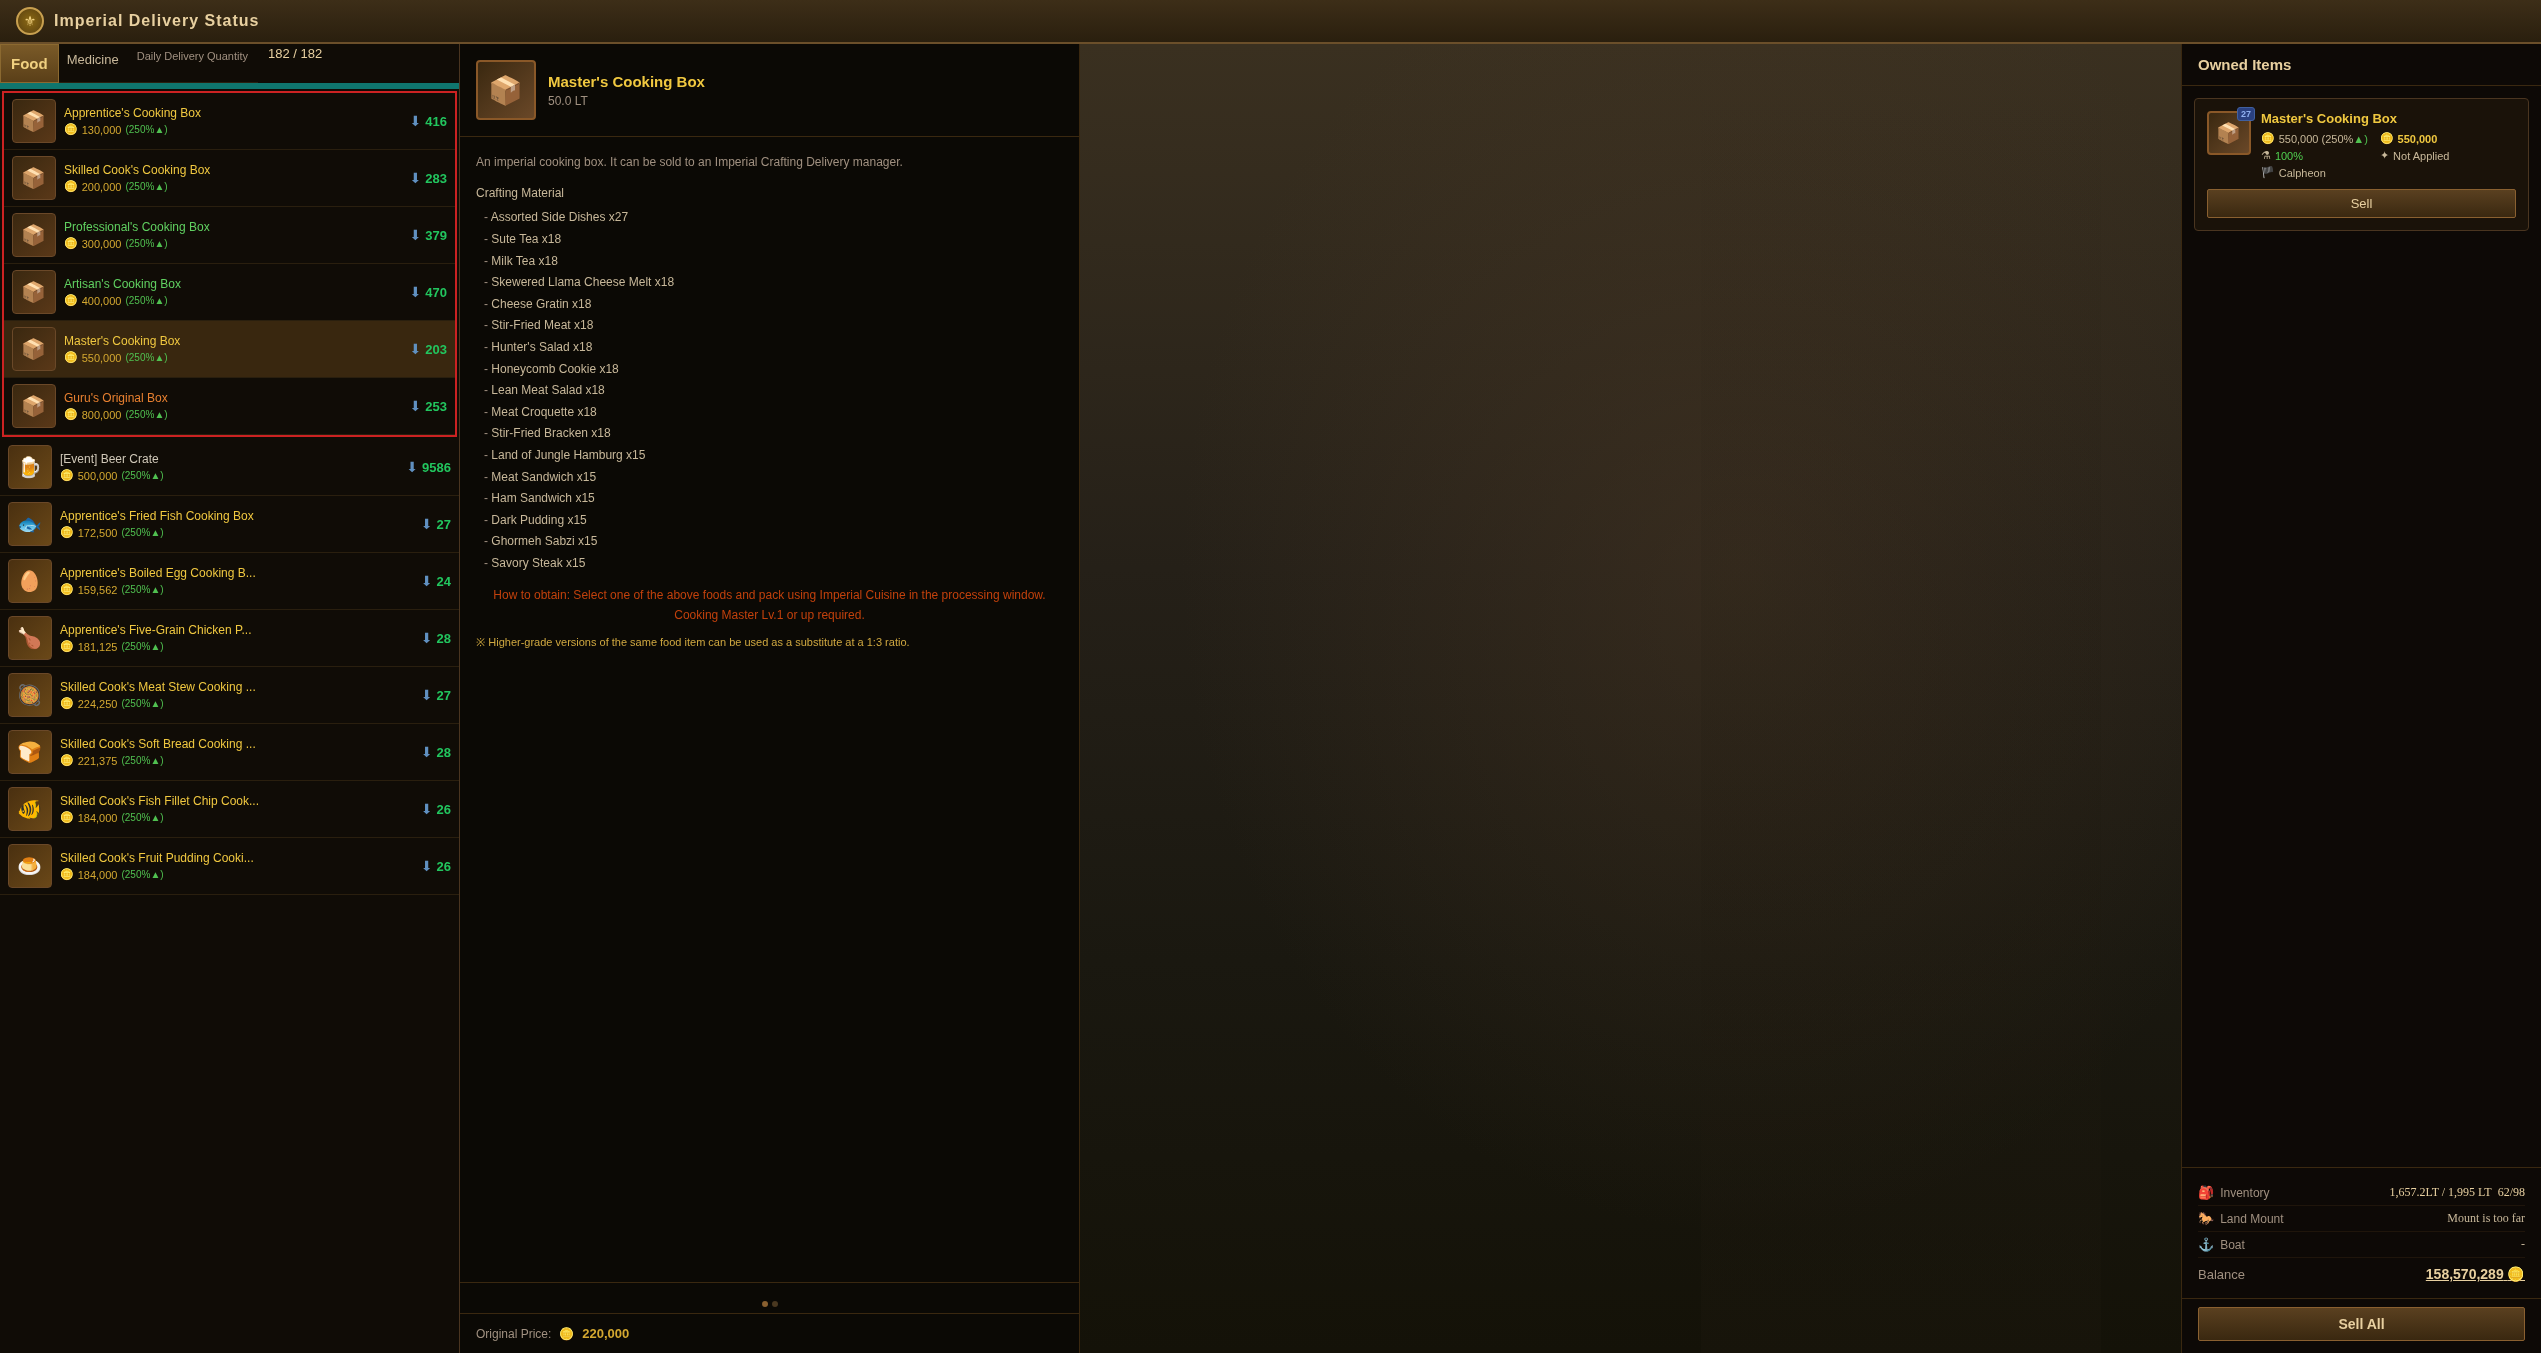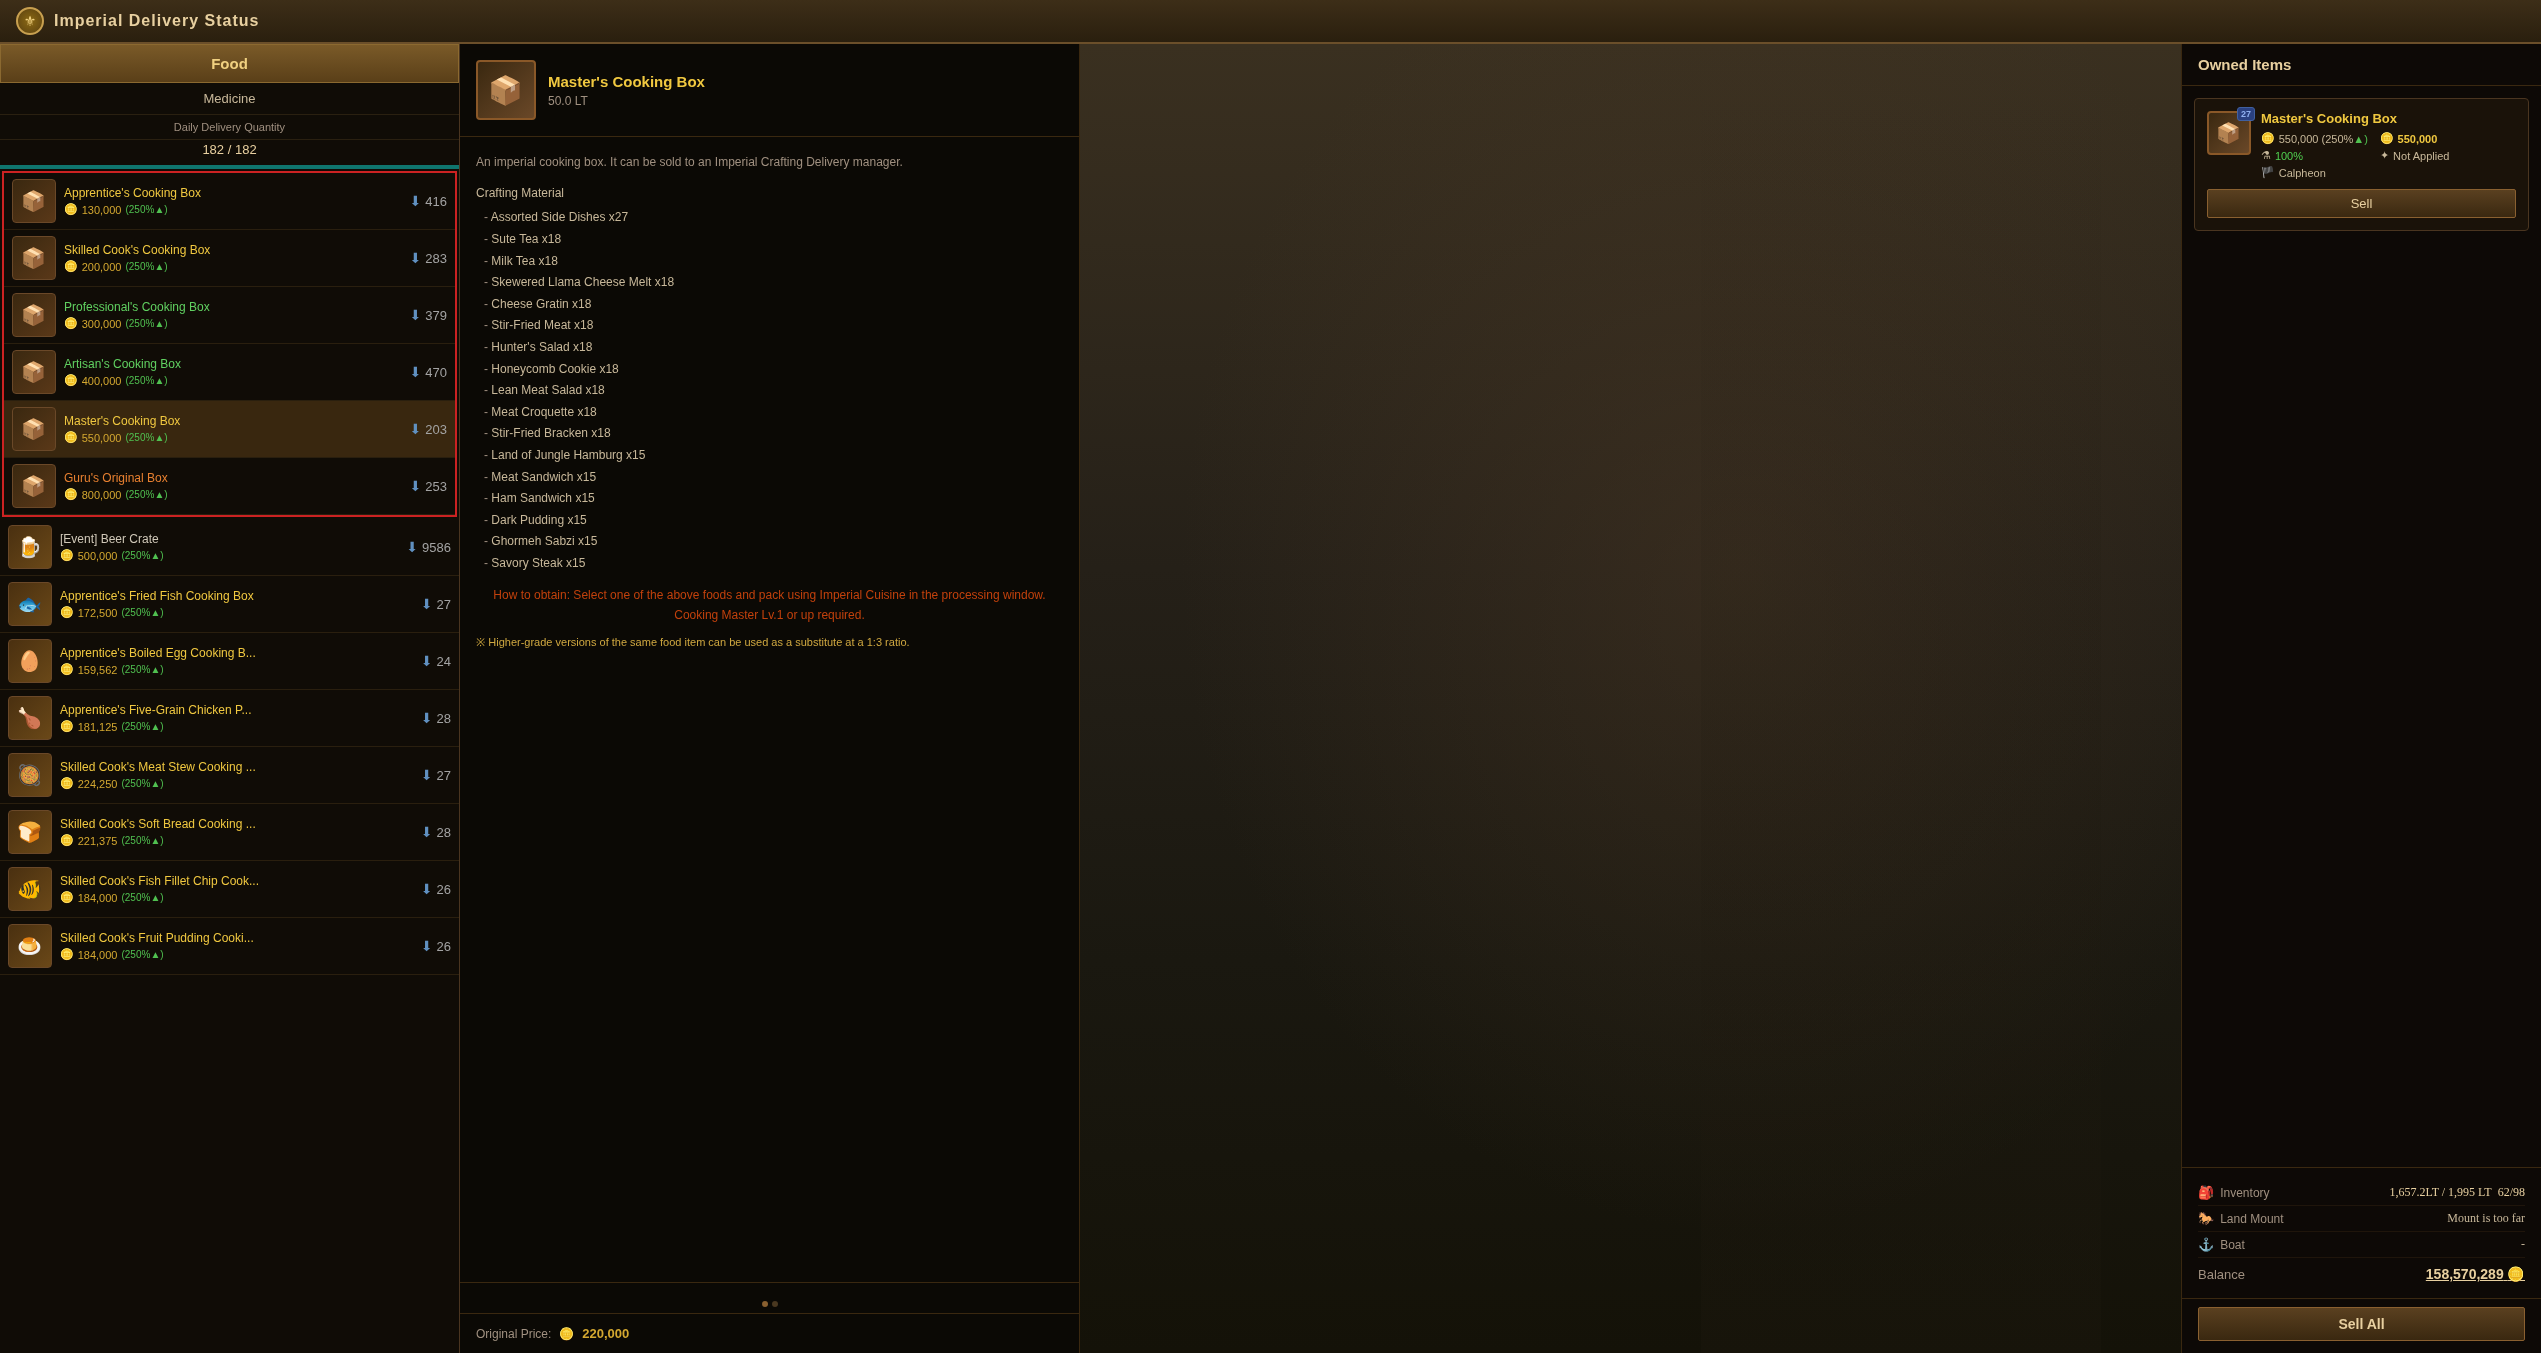--- a/index.html
+++ b/index.html
@@ -53,22 +53,22 @@
       background: rgba(15, 10, 5, 0.85);
       border-right: 1px solid #4a3520;
       display: flex;
       flex-direction: column;
       flex-shrink: 0;
     }
 
     
     .category-tabs {
       display: flex;
-      flex-direction: column;
-      border-bottom: 4px solid #0f766e;
+      flex-direction: row;
+      border-bottom: 6px solid #0f766e;
     }
     .tab-food {
       background: linear-gradient(180deg, #7a5a28 0%, #5a3f18 100%);
       border: 1px solid #8b6930;
       color: #f0d080;
       padding: 10px;
       text-align: center;
       font-size: 15px;
       font-weight: bold;
       cursor: pointer;
@@ -161,21 +161,21 @@
       font-size: 10px;
     }
 
     .item-right {
       display: flex;
       align-items: center;
       gap: 4px;
       flex-shrink: 0;
     }
     .dl-icon { color: #6090c0; font-size: 14px; }
-    .item-count { color: #a3a3a3; font-size: 13px; font-weight: normal; }
+    .item-count { color: #22c55e; font-size: 13px; font-weight: bold; }
 
     
     .red-border-group {
       border: 2px solid #cc2222;
       margin: 2px;
     }
 
     
     .detail-panel {
       width: 620px;

